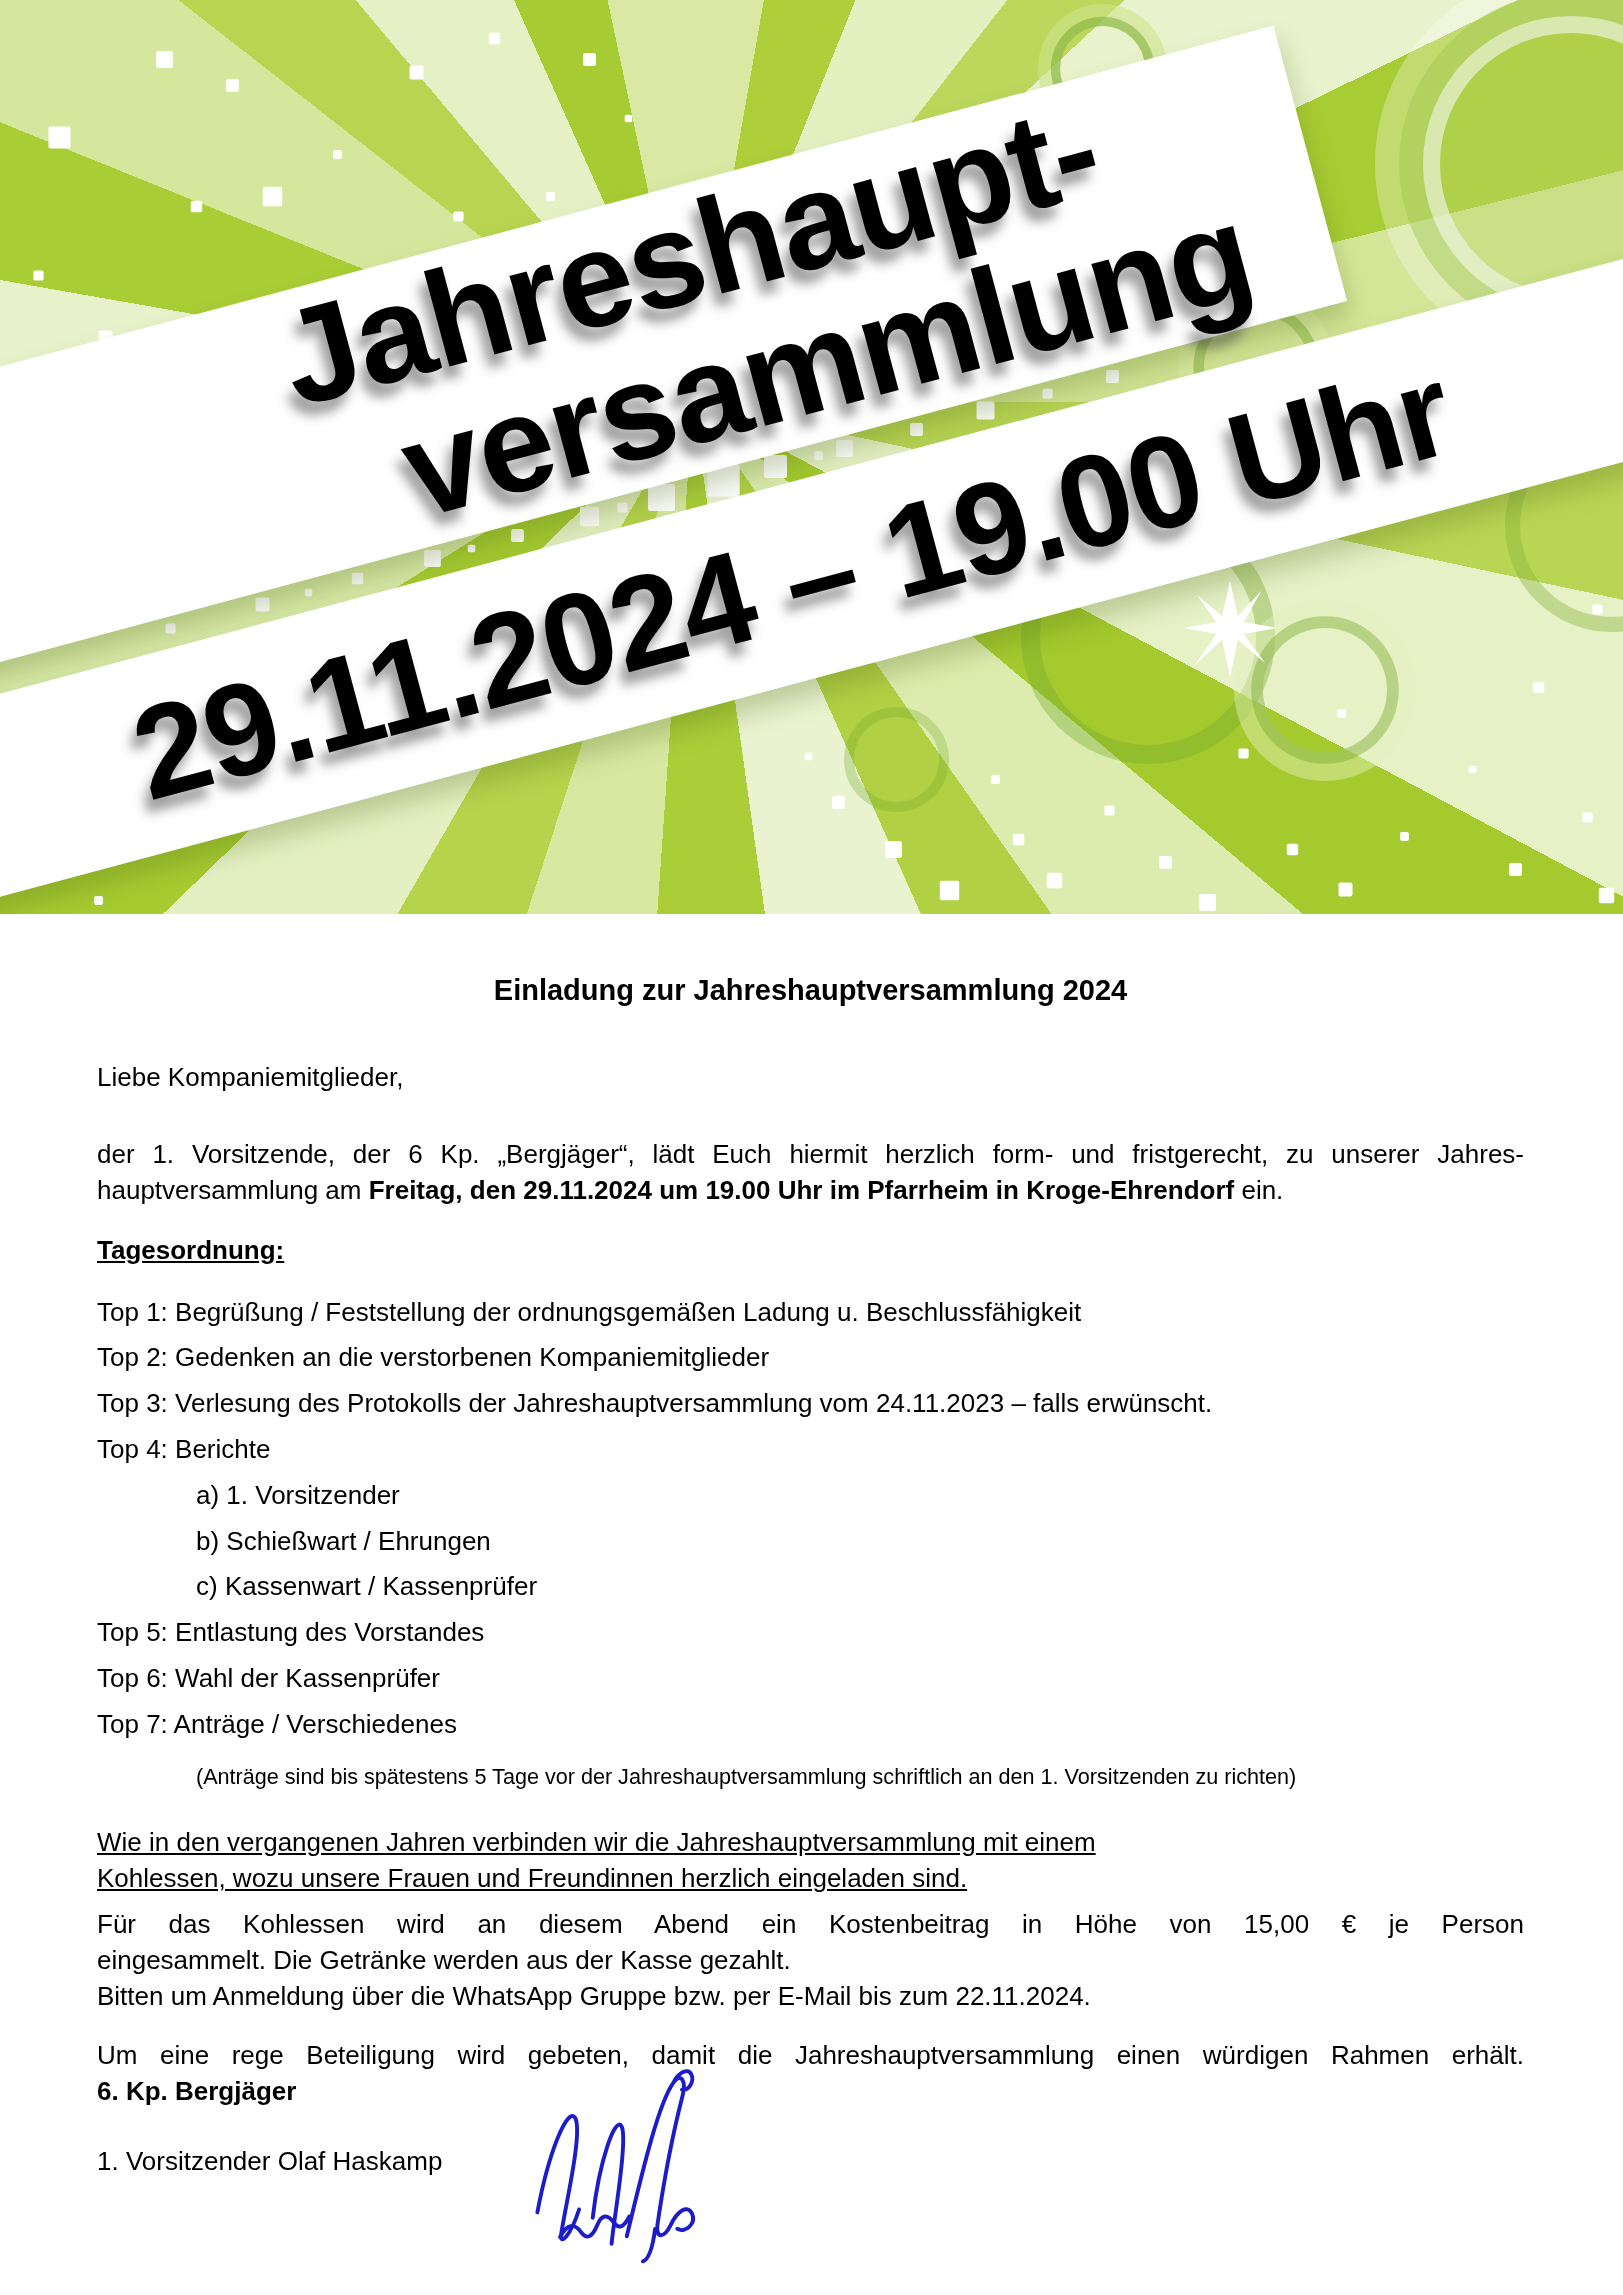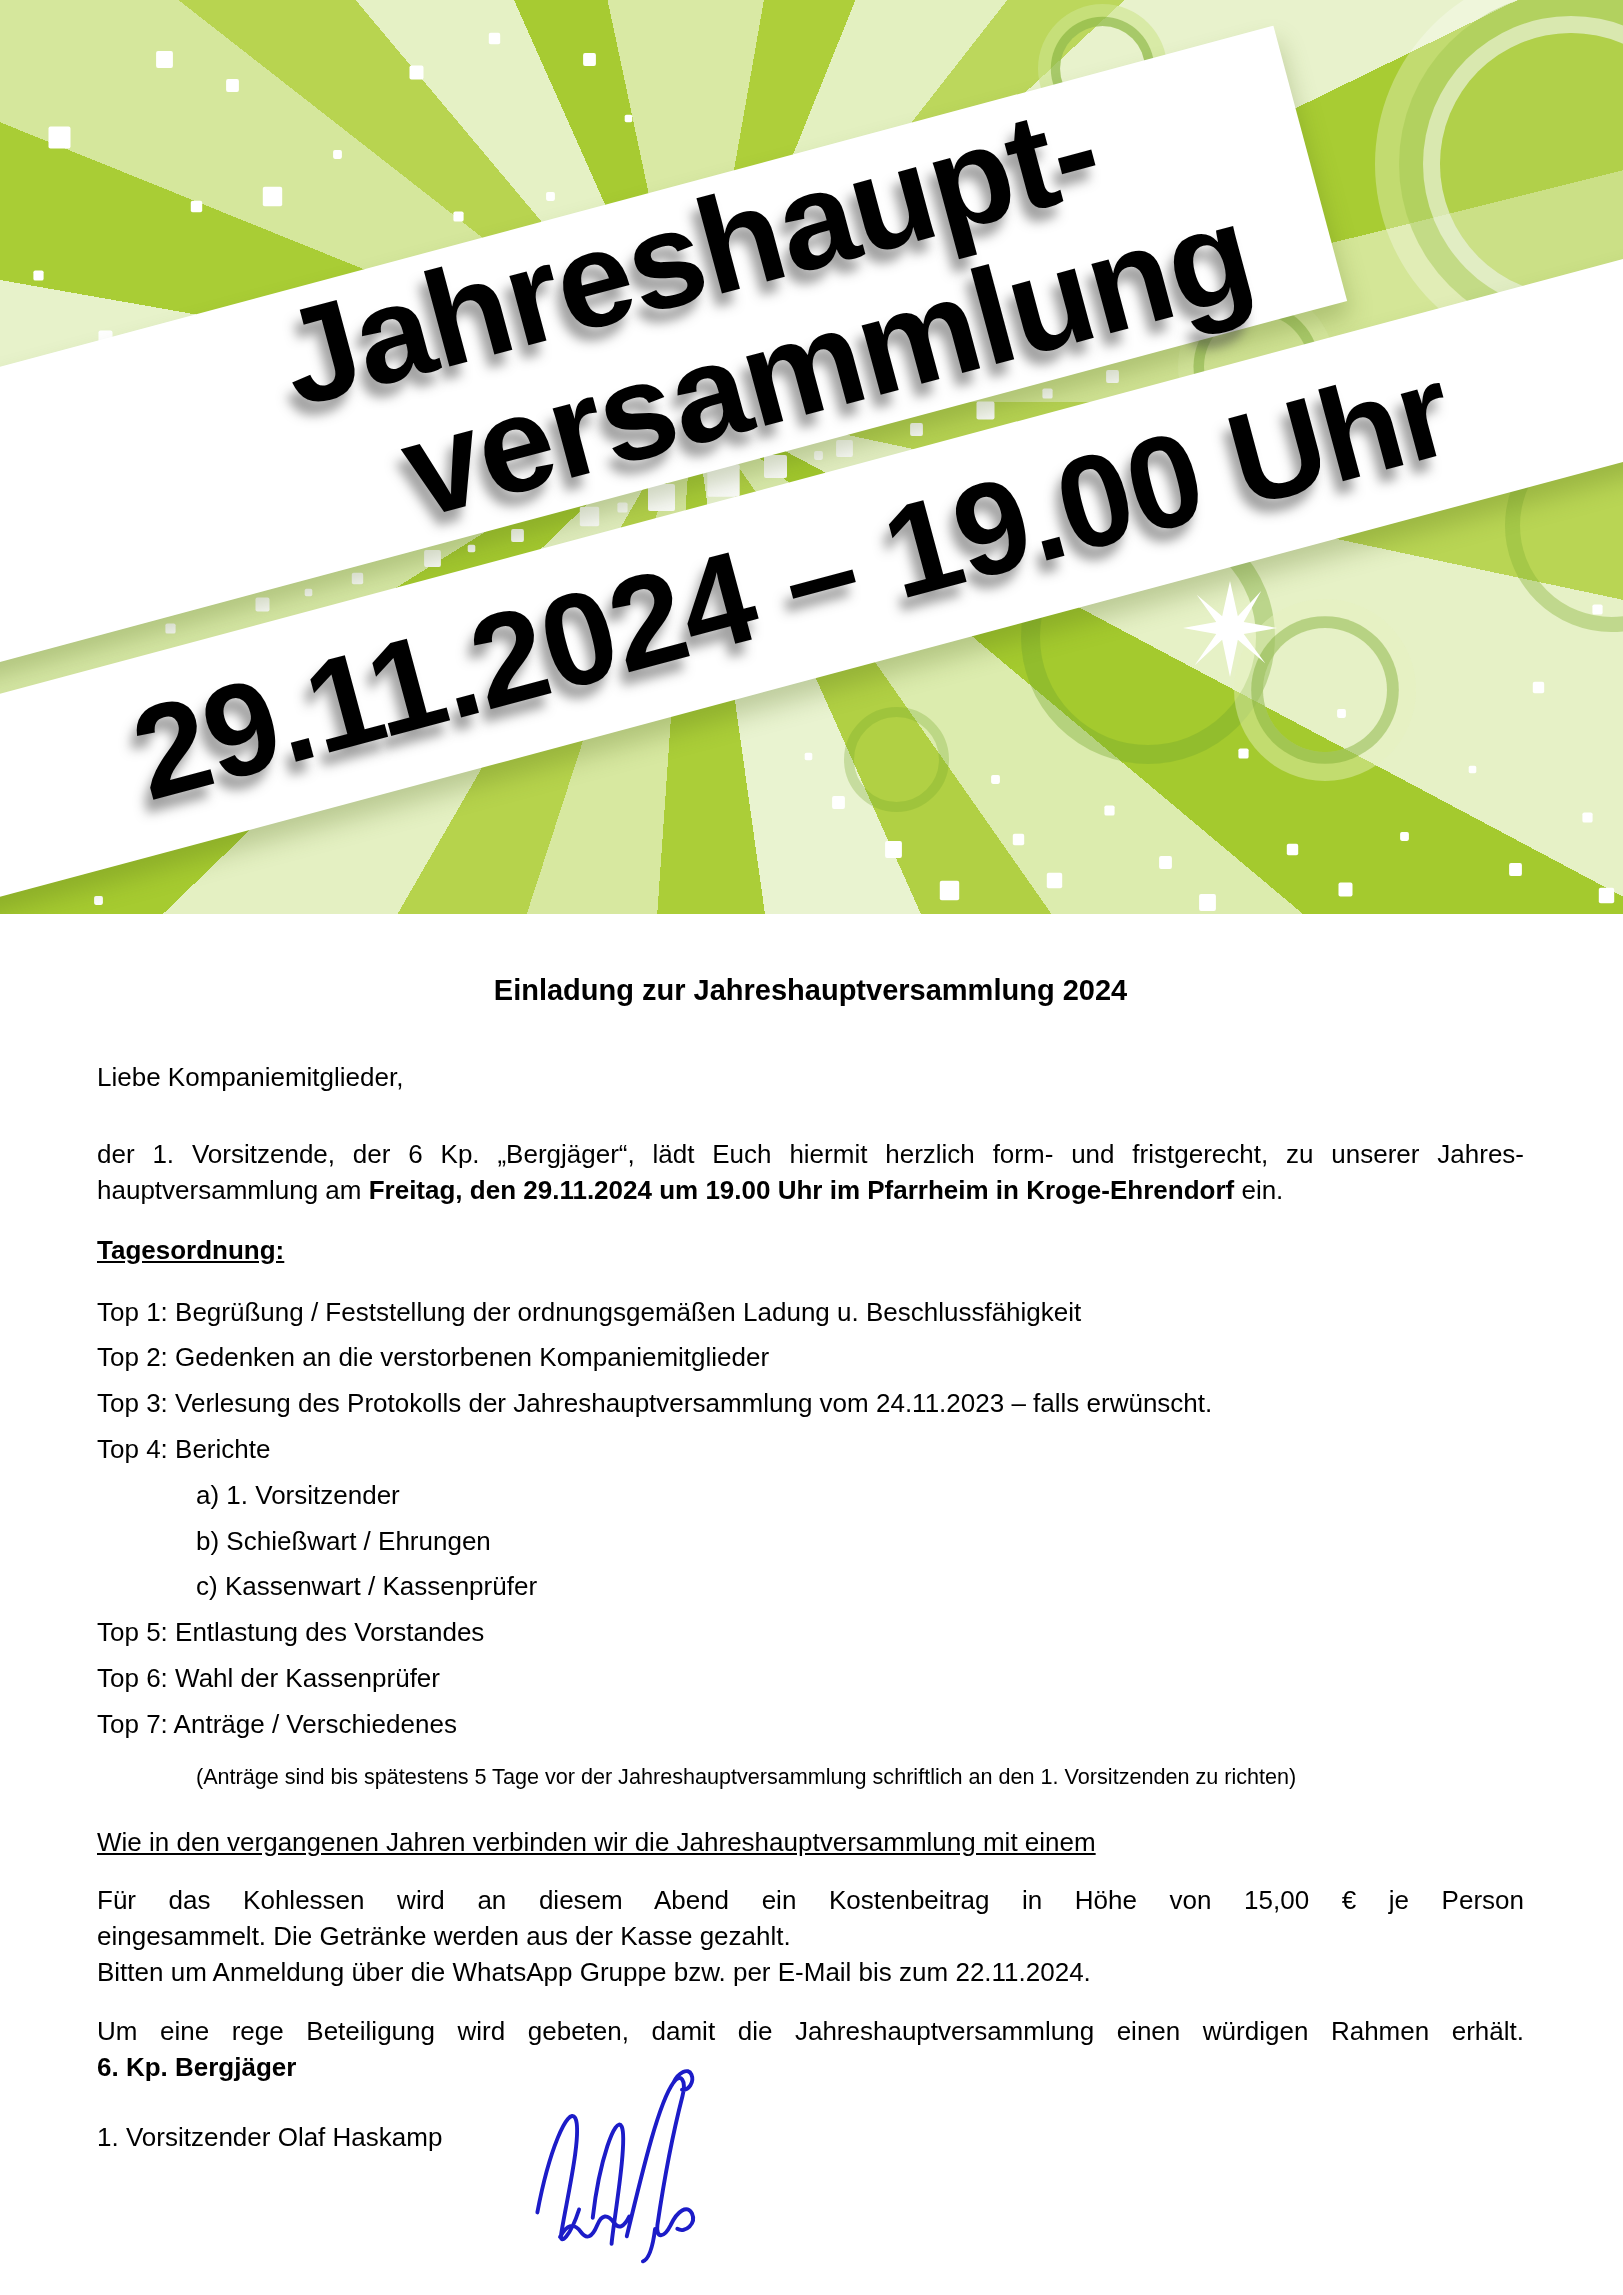--- a/index.html
+++ b/index.html
@@ -72,21 +72,21 @@
   .title{margin-top:60px;text-align:center;font-weight:bold;font-size:29px;line-height:33px;}
   .salutation{margin-top:52px;}
   .intro{margin-top:41px;}
   .jforce{text-align:justify;text-align-last:justify;}
   .agenda-h{margin-top:23.6px;font-weight:bold;text-decoration:underline;}
   .top-item{margin-top:9.8px;}
   .top-first{margin-top:26px;}
   .sub-item{margin-top:9.8px;padding-left:99px;}
   .note{margin-top:20px;padding-left:99px;font-size:21.6px;line-height:29px;}
   .para-wie{margin-top:33px;text-decoration:underline;}
-  .para-kosten{margin-top:22px;}
+  .para-kosten{margin-top:10px;}
   .appeal{margin-top:23.6px;text-align:justify;text-align-last:justify;}
   .sender{font-weight:bold;}
   .signer{margin-top:34px;}
   .signature{position:absolute;left:510px;top:2068px;width:222px;height:209px;transform:rotate(-4deg);}
   b{font-weight:bold;}
 </style>
 </head>
 <body>
 
 <div class="banner">
@@ -135,20 +135,21 @@
   <div class="sub-item">a) 1. Vorsitzender</div>
   <div class="sub-item">b) Schießwart / Ehrungen</div>
   <div class="sub-item">c) Kassenwart / Kassenprüfer</div>
   <div class="top-item">Top 5: Entlastung des Vorstandes</div>
   <div class="top-item">Top 6: Wahl der Kassenprüfer</div>
   <div class="top-item">Top 7: Anträge / Verschiedenes</div>
   <div class="note">(Anträge sind bis spätestens 5 Tage vor der Jahreshauptversammlung schriftlich an den 1. Vorsitzenden zu richten)</div>
 
   <div class="para-wie">
     <div>Wie in den vergangenen Jahren verbinden wir die Jahreshauptversammlung mit einem</div>
+    <div>Kohlessen, wozu unsere Frauen und Freundinnen herzlich eingeladen sind.</div>
   </div>
 
   <div class="para-kosten">
     <div class="jforce">Für das Kohlessen wird an diesem Abend ein Kostenbeitrag in Höhe von 15,00 € je Person</div>
     <div>eingesammelt. Die Getränke werden aus der Kasse gezahlt.</div>
     <div>Bitten um Anmeldung über die WhatsApp Gruppe bzw. per E-Mail bis zum 22.11.2024.</div>
   </div>
 
   <div class="appeal">Um eine rege Beteiligung wird gebeten, damit die Jahreshauptversammlung einen würdigen Rahmen erhält.</div>
 

